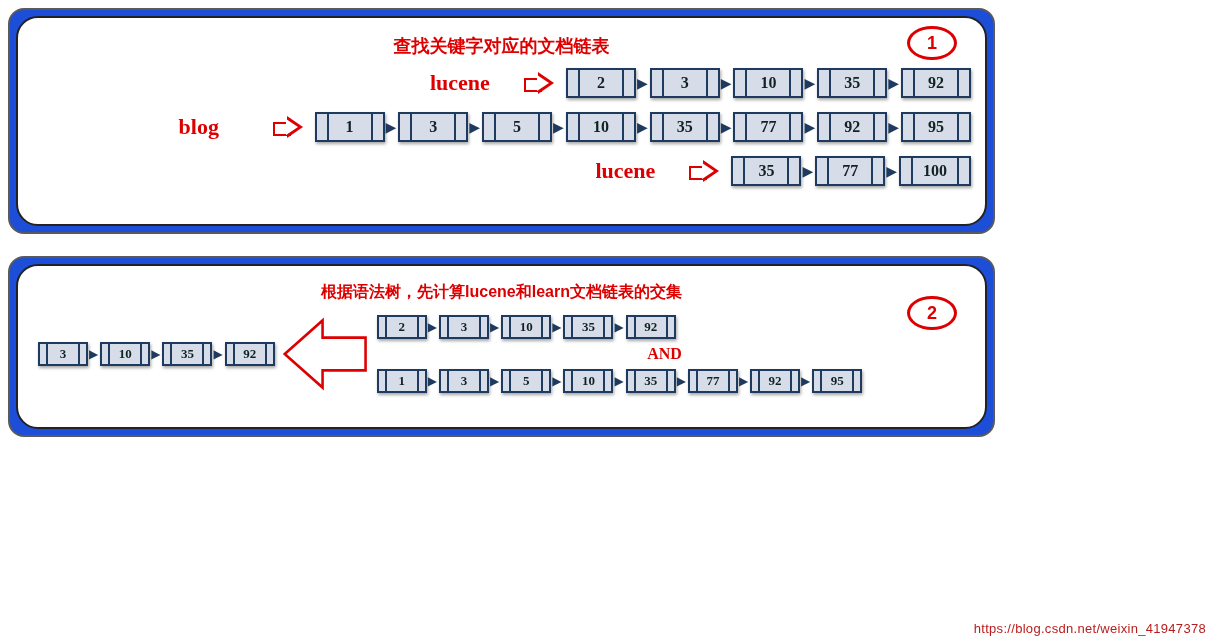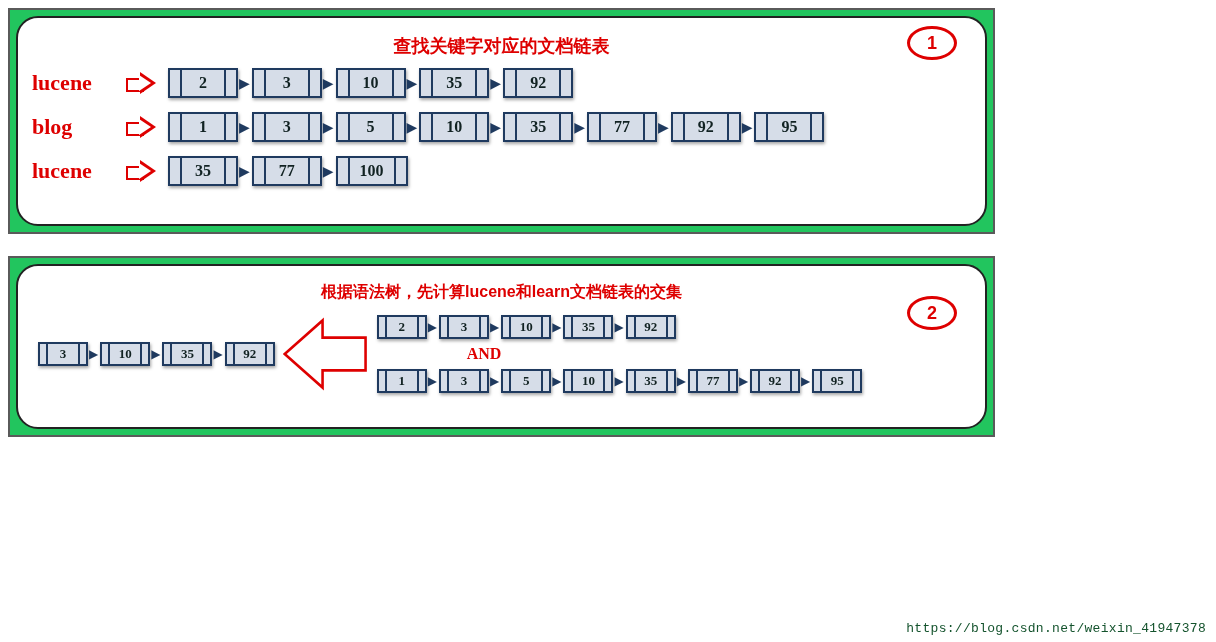--- a/index.html
+++ b/index.html
@@ -5,25 +5,25 @@
   * { box-sizing: border-box; }
   body {
     margin: 0;
     padding: 8px;
     font-family: "Microsoft YaHei", Arial, sans-serif;
     background: #fff;
     width: 1216px;
   }
   .outer {
     border: 2px solid #5a5a5a;
-    border-radius: 0;
+    border-radius: 16px;
     padding: 6px 6px;
     width: 987px;
     margin-bottom: 22px;
-    background: #22c55e;
+    background: #1d4ed8;
   }
   .panel {
     border: 2px solid #222;
     border-radius: 22px;
     padding: 14px 14px 24px 14px;
     position: relative;
     background: #fff;
   }
   .panel-title {
     color: #de0000;
@@ -38,21 +38,21 @@
     width: 50px; height: 34px;
     border: 3px solid #de0000;
     border-radius: 50%;
     color: #de0000;
     font-weight: 900;
     font-size: 18px;
     display: flex; align-items: center; justify-content: center;
     background: #fff;
   }
   
-  .kw-row { display: flex; align-items: center; margin: 10px 0 14px 0; }
+  .kw-row { display: flex; align-items: center; margin: 10px 0 14px 0; justify-content: flex-end; }
   .kw-label {
     color: #de0000;
     font-family: "Times New Roman", serif;
     font-weight: 700;
     font-size: 22px;
     width: 94px;
   }
   
   .ptr {
     width: 34px; height: 20px; position: relative; margin-right: 8px;
@@ -110,28 +110,28 @@
     position: relative; width: 86px; height: 78px; margin: 0 8px;
     flex: 0 0 auto;
   }
   .big-arrow svg { width: 100%; height: 100%; }
   
   .p2-body { display: flex; align-items: center; margin-top: 12px; }
   .p2-left { display: flex; align-items: center; margin-left: 6px; }
   .p2-right { display: flex; flex-direction: column; gap: 6px; }
   .and-lbl {
     color: #de0000; font-family: "Times New Roman", serif;
-    font-weight: 700; font-size: 16px; padding-left: 90px;
+    font-weight: 700; font-size: 16px; padding-left: 90px; text-align: center;
   }
   #badge1 { top: 8px; }
   #badge2 { top: 30px; }
   .watermark {
     position: fixed; right: 10px; bottom: 6px;
-    color: #14532d; font-size: 13px; letter-spacing: .3px;
-    font-family: Liberation Mono, monospace;
+    color: #b91c1c; font-size: 13px; letter-spacing: .3px;
+    font-family: Liberation Sans, sans-serif;
   }
 </style>
 </head>
 <body>
 
 <div class="outer">
   <div class="panel">
     <div class="panel-title">查找关键字对应的文档链表</div>
     <div id="badge1" class="step-badge">
       <span>1</span>

